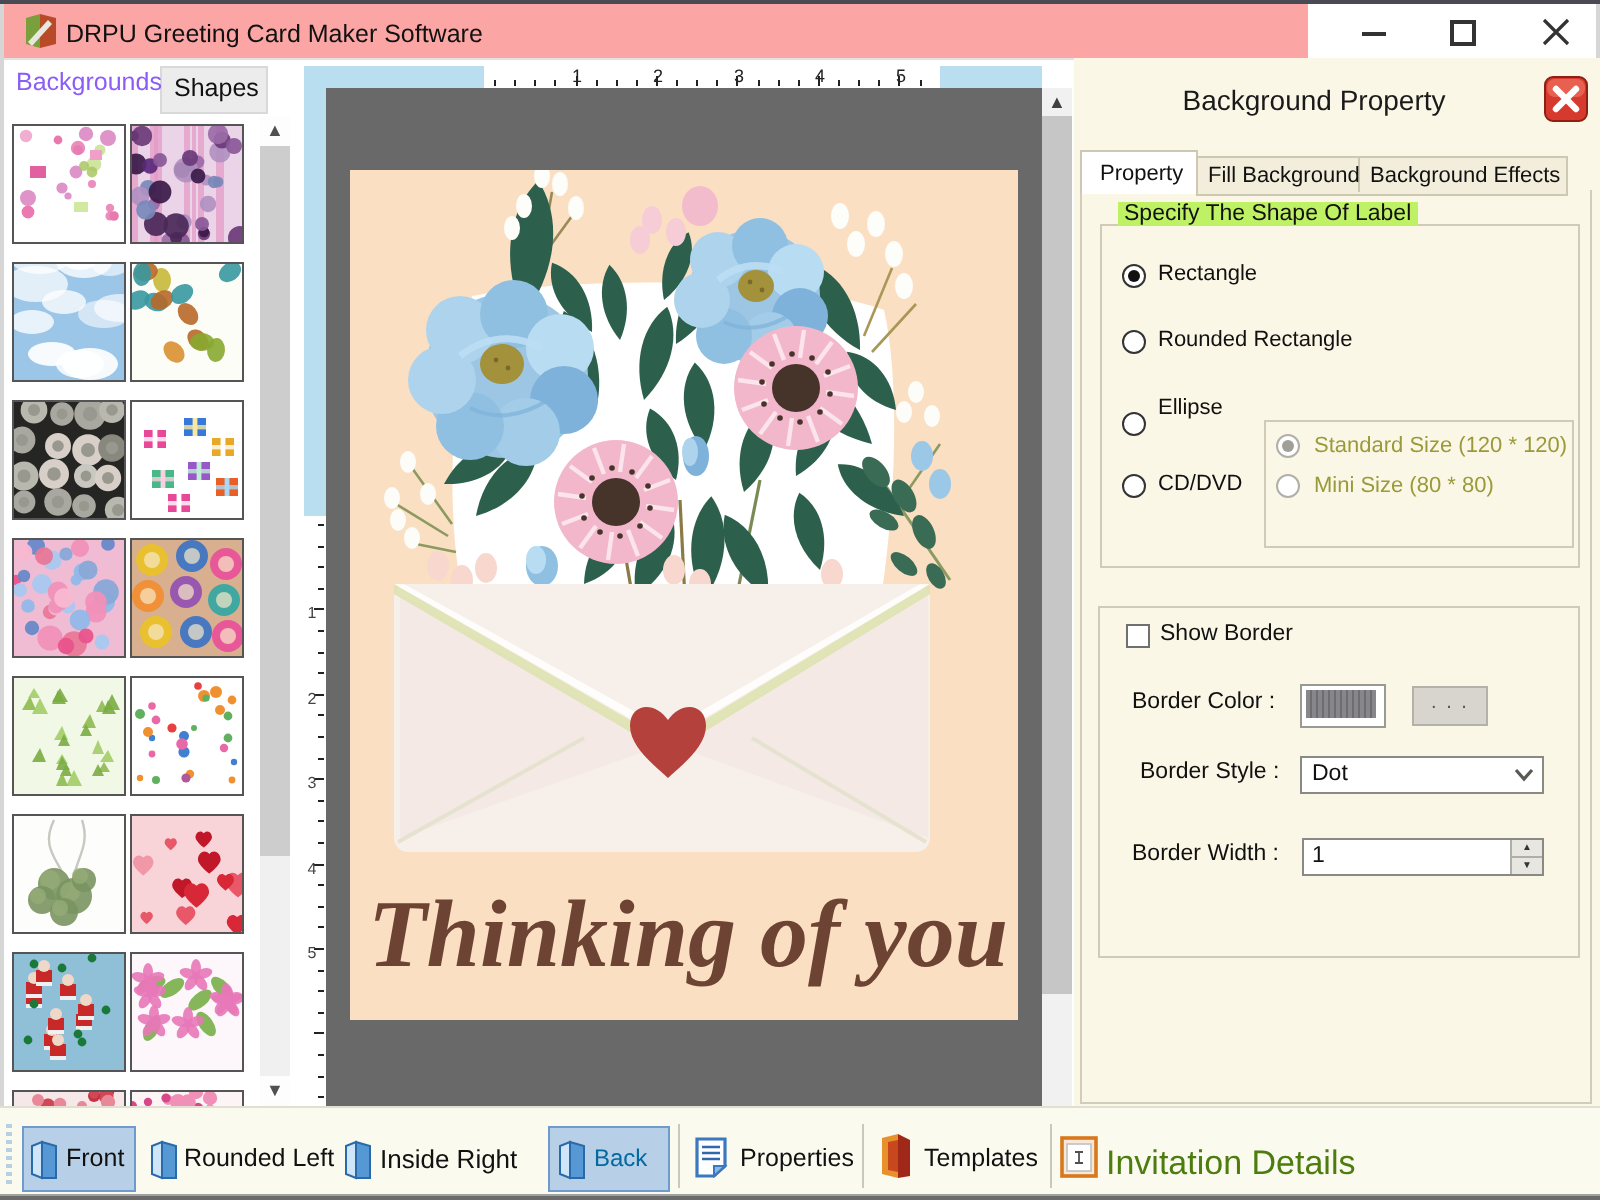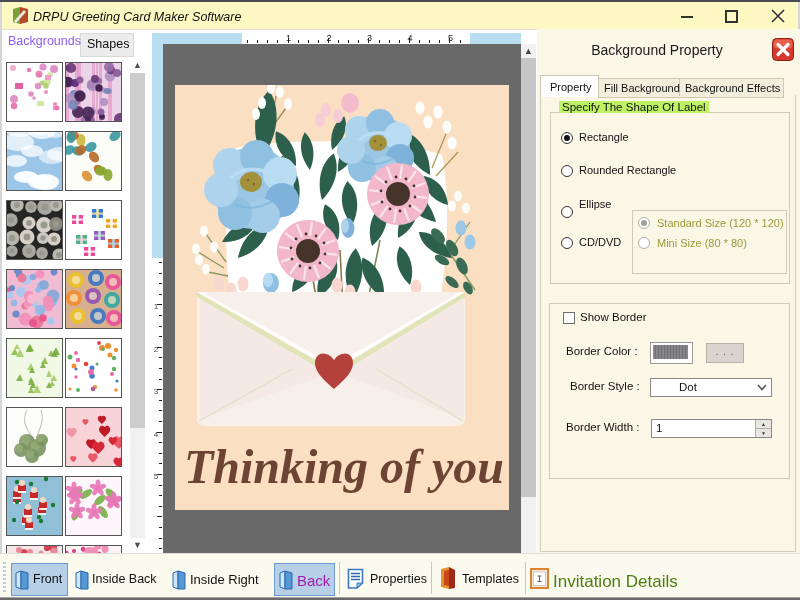--- a/index.html
+++ b/index.html
@@ -7,21 +7,21 @@
        font-family:"Liberation Sans",sans-serif;background:#fff;}
   .abs{position:absolute;}
 </style>
 </head>
 <body>
 
 <div class="abs" style="left:0;top:0;width:800px;height:2px;background:#4a4a52;"></div>
 <div class="abs" style="left:0;top:2px;width:2px;height:596px;background:#d6d6d6;"></div>
 <div class="abs" style="right:0;top:2px;width:2px;height:596px;background:#d6d6d6;"></div>
 
-<div class="abs" style="left:2px;top:2px;width:796px;height:27px;background:#fef9c3;border-bottom:1px solid #e2e2e2;font-style:italic;">
+<div class="abs" style="left:2px;top:2px;width:652px;height:27px;background:#fca5a5;border-bottom:1px solid #e2e2e2;">
   <svg class="abs" style="left:10px;top:5px;" width="17" height="18" viewBox="0 0 17 18">
     <polygon points="1,2 8,0 8,17 1,15" fill="#7aa03c"></polygon>
     <polygon points="8,0 16,2 16,15 8,17" fill="#b84a28"></polygon>
     <polygon points="2,14 12,3 14,5 4,16" fill="#e8e8e0"></polygon>
   </svg>
   <div class="abs" style="left:31px;top:8px;font-size:12.5px;color:#111;">DRPU Greeting Card Maker Software</div>
 
   <div class="abs" style="left:679px;top:14px;width:12px;height:2px;background:#333;"></div>
   <div class="abs" style="left:723px;top:8px;width:9px;height:9px;border:2px solid #333;"></div>
   <svg class="abs" style="left:769px;top:7px;" width="14" height="14" viewBox="0 0 14 14">
@@ -769,21 +769,21 @@
 <div class="abs" style="left:549px;top:303px;width:239px;height:174px;border:1px solid #d0cbb6;"></div>
 <div class="abs" style="left:563px;top:312px;width:10px;height:10px;background:#fff;border:1px solid #707070;"></div>
 <div class="abs" style="left:580px;top:311px;font-size:11.5px;color:#111;">Show Border</div>
 <div class="abs" style="left:566px;top:345px;font-size:11.5px;color:#111;">Border Color :</div>
 <div class="abs" style="left:650px;top:342px;width:41px;height:20px;border:1px solid #9a9a94;background:#ffffff;padding:0;">
     <div style="position:absolute;left:2px;top:2px;width:35px;height:14px;background:repeating-linear-gradient(90deg,#87878b 0,#87878b 2px,#6e6e72 2px,#6e6e72 3px);"></div>
   </div>
 <div class="abs" style="left:706px;top:343px;width:36px;height:18px;background:#d8d5ce;border:1px solid #b4b1a8;font-size:10px;color:#555;text-align:center;line-height:16px;letter-spacing:1px;">. . .</div>
 <div class="abs" style="left:570px;top:380px;font-size:11.5px;color:#111;">Border Style :</div>
 <div class="abs" style="left:650px;top:378px;width:120px;height:17px;background:#fff;border:1px solid #8a8a84;">
-    <div style="position:absolute;left:5px;top:2px;font-size:11.5px;color:#111;margin-left:23px;">Dot</div>
+    <div style="position:absolute;left:5px;top:2px;font-size:11.5px;color:#111;">Dot</div>
     <svg style="position:absolute;right:4px;top:5px;" width="10" height="7" viewBox="0 0 10 7">
       <path d="M1,1 L5,5.5 L9,1" stroke="#5a5a54" stroke-width="1.6" fill="none"></path>
     </svg>
   </div>
 <div class="abs" style="left:566px;top:421px;font-size:11.5px;color:#111;">Border Width :</div>
 <div class="abs" style="left:651px;top:419px;width:119px;height:17px;background:#fff;border:1px solid #8a8a84;">
     <div style="position:absolute;left:4px;top:2px;font-size:11.5px;color:#111;">1</div>
     <div style="position:absolute;right:0;top:0;width:15px;height:8px;background:#e8e6e0;border-left:1px solid #b0aea6;border-bottom:1px solid #b0aea6;font-size:5px;color:#333;text-align:center;line-height:8px;">▲</div>
     <div style="position:absolute;right:0;bottom:0;width:15px;height:8px;background:#e8e6e0;border-left:1px solid #b0aea6;font-size:5px;color:#333;text-align:center;line-height:8px;">▼</div>
   </div>
@@ -793,32 +793,32 @@
 <div class="abs" style="left:11px;top:563px;width:55px;height:31px;background:#b7cfe7;border:1px solid #6f9bcc;"></div>
 <svg class="abs" style="left:15px;top:570px;" width="14" height="20" viewBox="0 0 14 20">
     <polygon points="1,3 6,1 6,19 1,17" fill="#cfe6f8" stroke="#2a6aaa" stroke-width="1"></polygon>
     <polygon points="6,1 13,3 13,19 6,19" fill="#5598d4" stroke="#2a6aaa" stroke-width="1"></polygon>
   </svg>
 <div class="abs" style="left:33px;top:572px;font-size:12.5px;color:#111;">Front</div>
 <svg class="abs" style="left:75px;top:570px;" width="14" height="20" viewBox="0 0 14 20">
     <polygon points="1,3 6,1 6,19 1,17" fill="#cfe6f8" stroke="#2a6aaa" stroke-width="1"></polygon>
     <polygon points="6,1 13,3 13,19 6,19" fill="#5598d4" stroke="#2a6aaa" stroke-width="1"></polygon>
   </svg>
-<div class="abs" style="left:92px;top:572px;font-size:12.5px;color:#111;">Inside Back</div>
+<div class="abs" style="left:92px;top:572px;font-size:12.5px;color:#111;">Rounded Left</div>
 <svg class="abs" style="left:172px;top:570px;" width="14" height="20" viewBox="0 0 14 20">
     <polygon points="1,3 6,1 6,19 1,17" fill="#cfe6f8" stroke="#2a6aaa" stroke-width="1"></polygon>
     <polygon points="6,1 13,3 13,19 6,19" fill="#5598d4" stroke="#2a6aaa" stroke-width="1"></polygon>
   </svg>
 <div class="abs" style="left:190px;top:572px;font-size:13px;color:#111;">Inside Right</div>
 <div class="abs" style="left:274px;top:563px;width:59px;height:31px;background:#b7cfe7;border:1px solid #6f9bcc;"></div>
 <svg class="abs" style="left:279px;top:570px;" width="14" height="20" viewBox="0 0 14 20">
     <polygon points="1,3 6,1 6,19 1,17" fill="#cfe6f8" stroke="#2a6aaa" stroke-width="1"></polygon>
     <polygon points="6,1 13,3 13,19 6,19" fill="#5598d4" stroke="#2a6aaa" stroke-width="1"></polygon>
   </svg>
-<div class="abs" style="left:297px;top:572px;font-size:15px;color:#a21caf;">Back</div>
+<div class="abs" style="left:297px;top:572px;font-size:12px;color:#0369a1;">Back</div>
 <div class="abs" style="left:339px;top:562px;width:1px;height:32px;background:#c9c8bc;"></div>
 <div class="abs" style="left:431px;top:562px;width:1px;height:32px;background:#c9c8bc;"></div>
 <div class="abs" style="left:525px;top:562px;width:1px;height:32px;background:#c9c8bc;"></div>
 <svg class="abs" style="left:347px;top:568px;" width="17" height="21" viewBox="0 0 17 21">
     <path d="M1.5,1.5 H15.5 V15 L10,20 H1.5 Z" fill="#ffffff" stroke="#3a78c0" stroke-width="1.6"></path>
     <path d="M4,5.5 H13 M4,8.5 H13 M4,11.5 H13" stroke="#3068b0" stroke-width="1.3"></path>
     <path d="M10,20 V15 H15.5 Z" fill="#8ab8e8" stroke="#3a78c0" stroke-width="1"></path>
   </svg>
 <div class="abs" style="left:370px;top:572px;font-size:12.5px;color:#111;">Properties</div>
 <svg class="abs" style="left:439px;top:567px;" width="18" height="22" viewBox="0 0 18 22">

